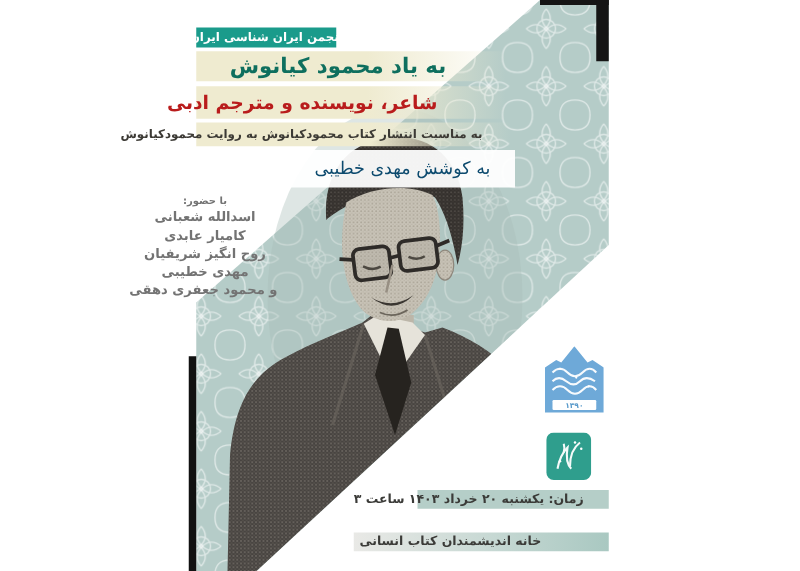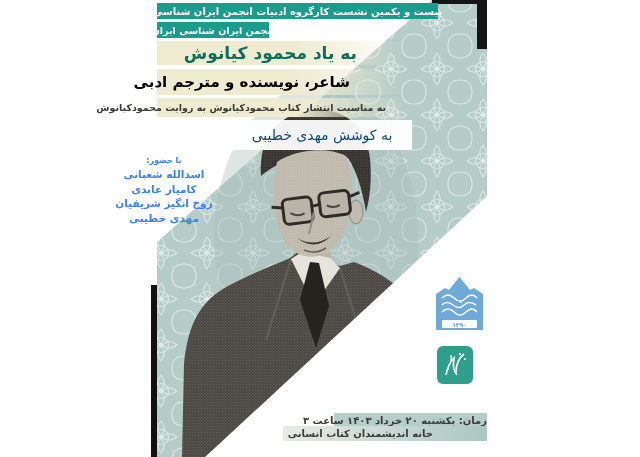--- a/index.html
+++ b/index.html
@@ -13,36 +13,36 @@
   .tealbar{background:#1a9b8b;color:#ffffff;display:flex;align-items:center;justify-content:center;}
   .tealbar span{font-weight:bold;}
   .bar1{left:157px;top:3px;width:281px;height:16px;font-size:10px;}
   .bar2{left:157px;top:22px;width:112px;height:16px;font-size:9.5px;}
   
   .cream{background:linear-gradient(to right,#efebd0 0%,#efebd0 55%,rgba(239,235,208,0.45) 80%,rgba(239,235,208,0) 100%);}
   .band1{left:157px;top:41px;width:248px;height:24px;}
   .band2{left:157px;top:69px;width:248px;height:26px;}
   .band3{left:157px;top:98px;width:252px;height:19px;}
   .title-text{left:157px;top:42px;width:156px;text-align:right;font-size:17px;font-weight:bold;color:#0e6f5e;line-height:23px;margin-left:44px;}
-  .subtitle-text{left:157px;top:71px;width:193px;text-align:right;font-size:15px;font-weight:bold;color:#000000;line-height:23px;}
+  .subtitle-text{left:157px;top:71px;width:193px;text-align:right;font-size:15px;font-weight:bold;color:#b91c1c;line-height:23px;}
   .occasion-text{left:157px;top:100px;width:229px;text-align:right;font-size:9.5px;font-weight:bold;color:#3c3a35;line-height:15px;}
   
   .chip{left:232px;top:120px;width:180px;height:30px;background:rgba(255,255,255,0.94);}
   .editor-text{left:232px;top:123px;width:180px;text-align:center;font-size:14px;font-weight:normal;color:#0c4a6e;line-height:24px;}
   
-  .attendees{left:106px;top:156px;width:116px;text-align:center;color:#3b82f6;}
+  .attendees{left:106px;top:156px;width:116px;text-align:center;color:#737373;}
   .attendees .lbl{font-size:8px;font-weight:bold;margin-bottom:2px;}
   .attendees .nm{font-size:10.5px;font-weight:bold;line-height:14.6px;}
   
   .bracket-h{left:432px;top:0;width:55px;height:4px;background:#151515;}
   .bracket-v{left:477px;top:0;width:10px;height:49px;background:#151515;}
   .leftbar{left:151px;top:285px;width:6px;height:172px;background:#111111;}
   
   .f-line{display:flex;align-items:center;justify-content:flex-start;color:#3b3b38;font-weight:bold;font-size:10px;}
-  .fbar1{left:334px;top:392px;width:153px;height:15px;background:#b5cec8;padding-right:0;box-sizing:border-box;margin-top:21px;}
+  .fbar1{left:334px;top:392px;width:153px;height:15px;background:#b5cec8;padding-right:20px;box-sizing:border-box;}
   .fline2{left:280px;top:409px;width:207px;height:15px;}
   .fbar3{left:283px;top:426px;width:204px;height:15px;background:linear-gradient(to right,#e9e9e6 0%,#c6d8d3 55%,#a9c8c1 100%);padding-right:54px;box-sizing:border-box;}
   
   .logo-house{left:436px;top:277px;width:47px;height:55px;}
   .logo-society{left:437px;top:346px;width:36px;height:38px;}
 </style>
 </head>
 <body>
 
 <div class="stage">
@@ -112,43 +112,41 @@
       <path d="M314 212 L309 234" stroke="#978f83" stroke-width="2" fill="none"></path>
       <path fill="#3a3631" d="M297 238 Q314 248 331 236 Q315 252 297 238 Z"></path>
       <path d="M304 250 Q315 255 326 248" stroke="#6b655b" stroke-width="1.5" fill="none"></path>
     </g>
   </svg>
 
   <div class="abs bracket-h"></div>
   <div class="abs bracket-v"></div>
   <div class="abs leftbar"></div>
 
-  <div class="abs tealbar bar1 rtl">
-    <span>بیست و یکمین نشست کارگروه ادبیات انجمن ایران شناسی</span>
-  </div>
   <div class="abs tealbar bar2 rtl">
     <span>انجمن ایران شناسی ایران</span>
   </div>
 
   <div class="abs cream band1"></div>
   <div class="abs cream band2"></div>
   <div class="abs cream band3"></div>
   <div class="abs rtl title-text">به یاد محمود کیانوش</div>
   <div class="abs rtl subtitle-text">شاعر، نویسنده و مترجم ادبی</div>
   <div class="abs rtl occasion-text">به مناسبت انتشار کتاب محمودکیانوش به روایت محمودکیانوش</div>
 
   <div class="abs chip"></div>
   <div class="abs rtl editor-text">به کوشش مهدی خطیبی</div>
 
   <div class="abs rtl attendees">
     <div class="lbl">با حضور:</div>
     <div class="nm">اسدالله شعبانی</div>
     <div class="nm">کامیار عابدی</div>
     <div class="nm">روح انگیز شریفیان</div>
     <div class="nm">مهدی خطیبی</div>
+    <div class="nm">و محمود جعفری دهقی</div>
   </div>
 
   <div class="abs logo-house">
     <svg width="47" height="55" viewBox="0 0 47 55">
       <path d="M0 17 L9 11 L13 13 L23.5 0 L34 13 L38 11 L47 17 L47 53 L0 53 Z" fill="#6ea9d8"></path>
       <g stroke="#ffffff" fill="none" stroke-width="1.6" opacity="0.95">
         <path d="M6 21 q6 -6 12 0 t12 0 t11 0"></path>
         <path d="M6 28 q5 -5 11 0 t11 0 t12 0"></path>
         <path d="M6 35 q6 -6 12 0 t12 0 t11 0"></path>
       </g>

